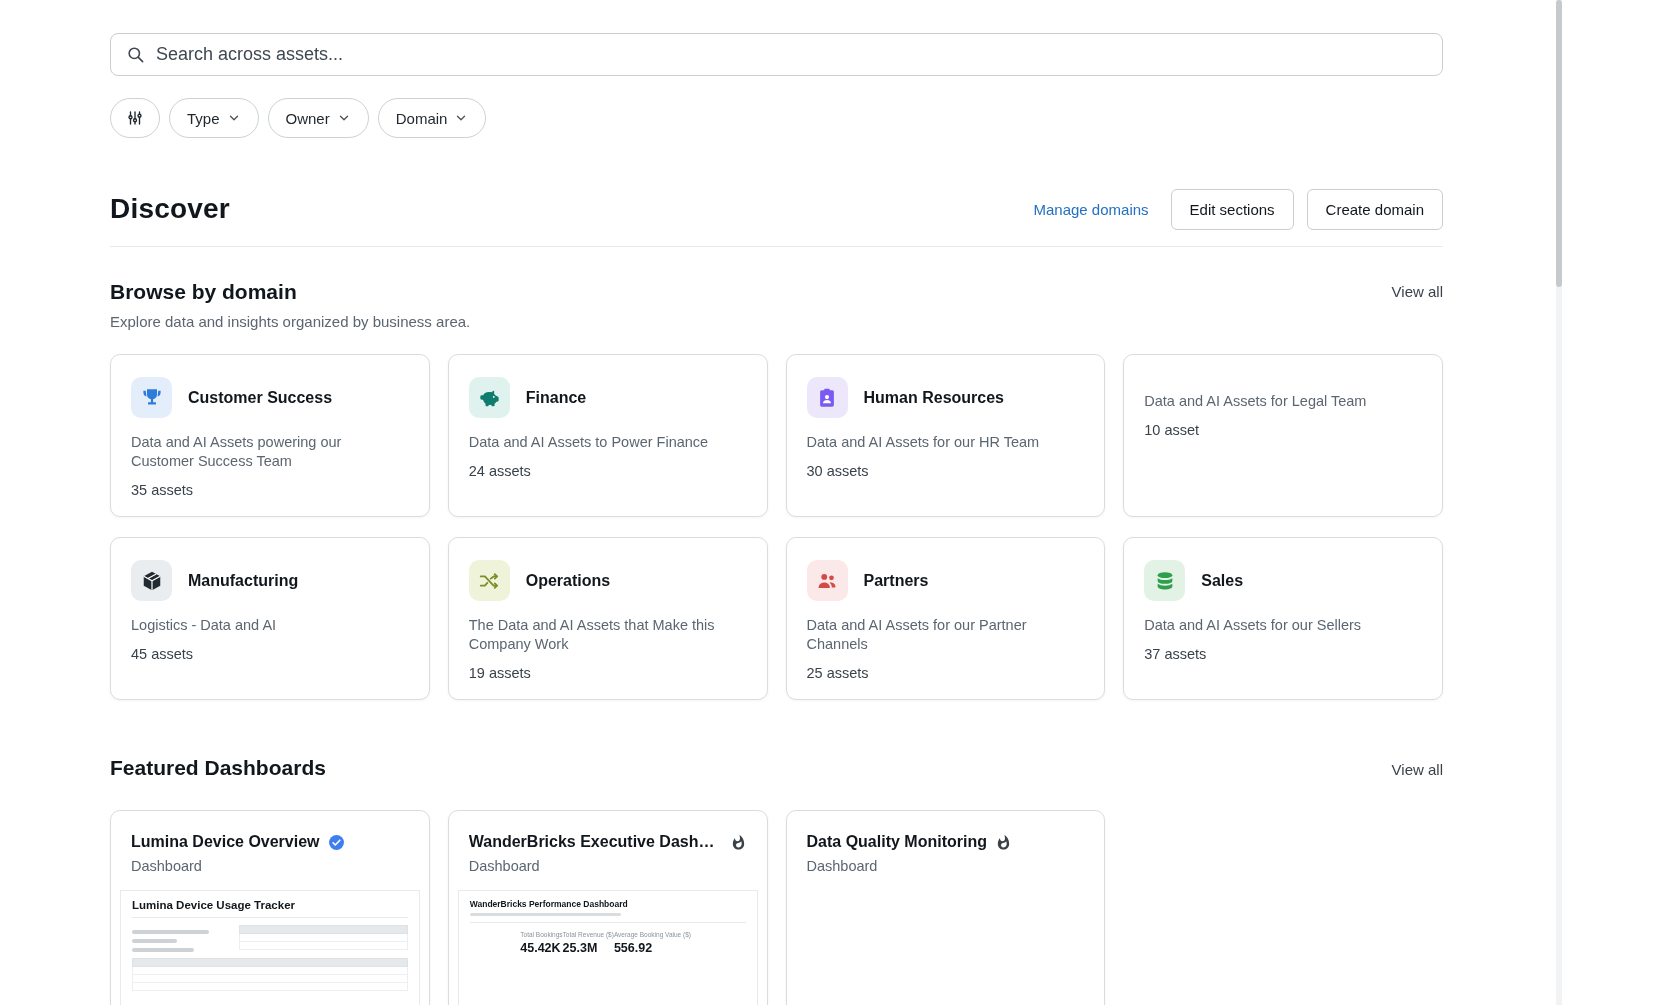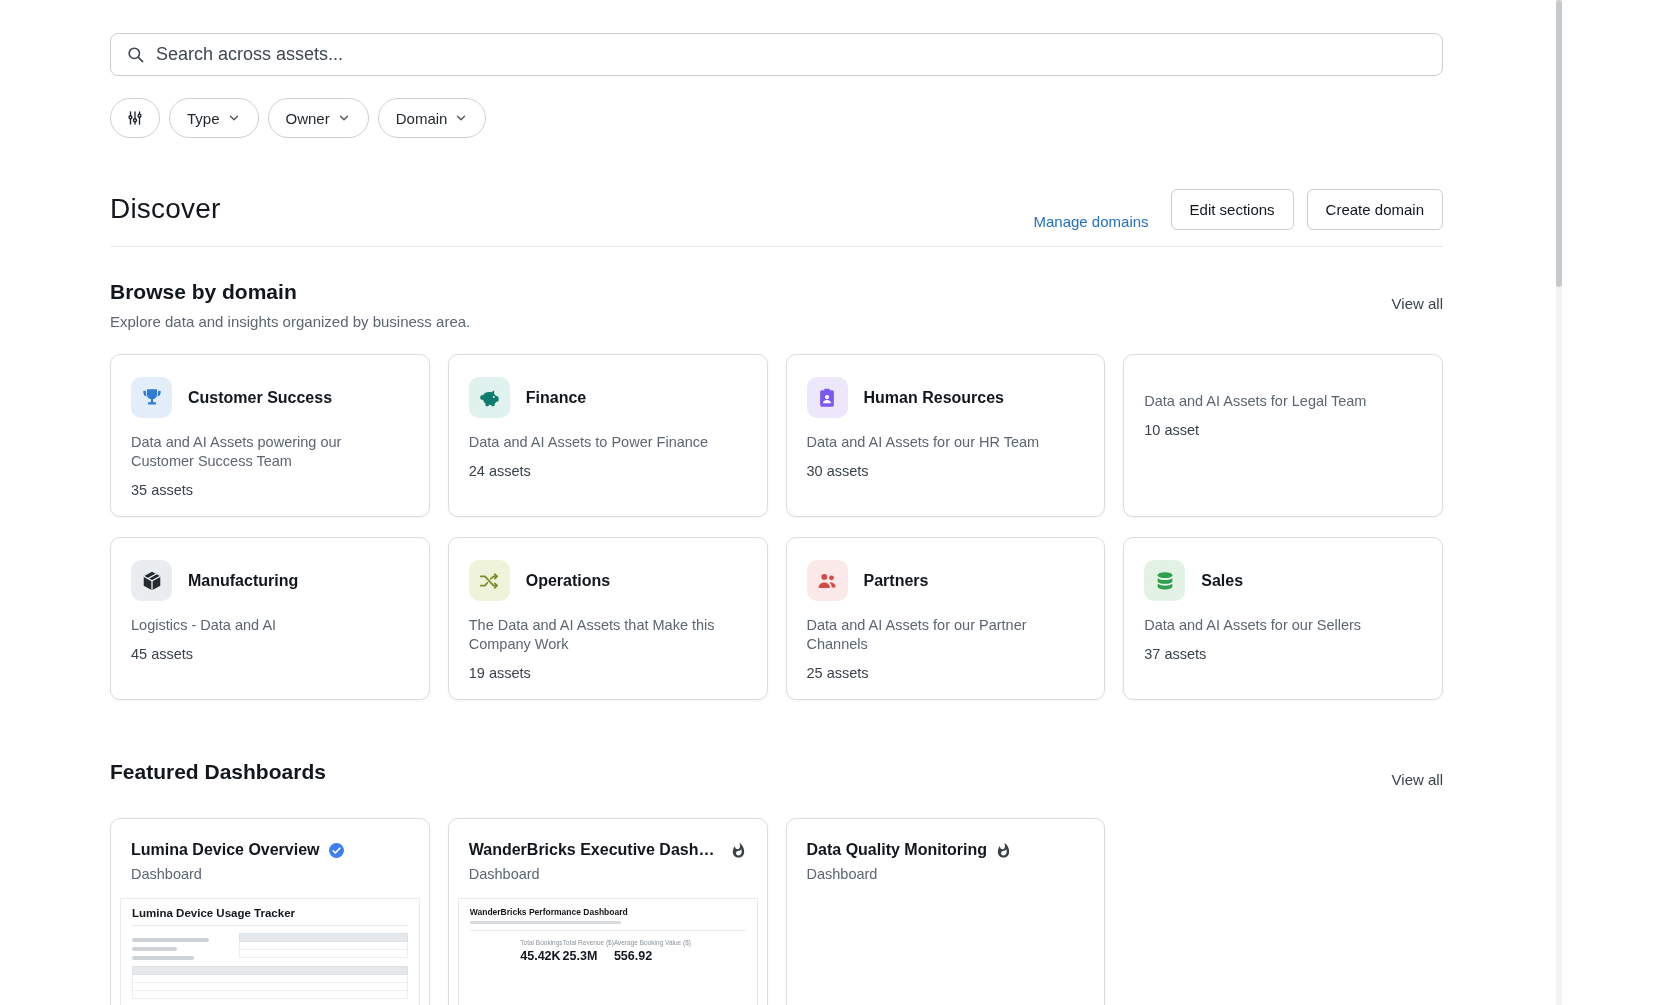--- a/index.html
+++ b/index.html
@@ -21,32 +21,32 @@
   .chip { height: 40px; border: 1px solid #ccd1d5; border-radius: 20px; background: #fff;
     display: inline-flex; align-items: center; gap: 7px; padding: 0 17px; font-size: 15px;
     color: #1f272d; font-family: inherit; cursor: pointer; }
   .chip .chev { display: flex; color: #49525b; }
   .chip .chev svg { width: 14px; height: 14px; }
   .icon-chip { width: 50px; padding: 0; justify-content: center; color: #1f272d; }
   .icon-chip svg { width: 18px; height: 18px; }
 
   
   .page-header { margin-top: 50px; display: flex; justify-content: space-between; align-items: center; height: 42px; }
-  .page-title { font-size: 28px; font-weight: 400; letter-spacing: .2px; }
-  .header-actions { display: flex; align-items: flex-end; gap: 13px; }
+  .page-title { font-size: 28px; font-weight: 700; letter-spacing: .2px; }
+  .header-actions { display: flex; align-items: center; gap: 13px; }
   .link { color: #2470c2; font-size: 15px; text-decoration: none; margin-right: 9px; cursor: pointer; }
   .btn { height: 41px; padding: 0 18px; border: 1px solid #c9ced3; border-radius: 6px;
     background: #fff; font-size: 15px; color: #11171c; font-family: inherit; cursor: pointer; }
   .divider { margin-top: 16px; border-top: 1px solid #e7e9eb; height: 0; }
 
   
   .section-head { margin-top: 33px; display: flex; justify-content: space-between; align-items: flex-start; }
   .section-title { font-size: 21px; font-weight: 700; }
   .section-sub { margin-top: 9px; font-size: 15px; color: #5b6671; }
-  .view-all { font-size: 15px; color: #39424b; text-decoration: none; cursor: pointer; margin-top: 15px; }
+  .view-all { font-size: 15px; color: #39424b; text-decoration: none; cursor: pointer; margin-top: 3px; }
 
   
   .grid { display: grid; grid-template-columns: repeat(4, 1fr); column-gap: 18px; row-gap: 20px; }
   #domain-grid { margin-top: 24px; }
   .domain-card { height: 163px; border: 1px solid #d9dde1; border-radius: 10px; background: #fff;
     padding: 22px 20px; box-shadow: 0 1px 3px rgba(27,31,36,.05); overflow: hidden; cursor: pointer; }
   .dc-head { display: flex; align-items: center; gap: 16px; }
   .tile { width: 41px; height: 41px; border-radius: 10px; display: flex; align-items: center;
     justify-content: center; flex: none; }
   .tile svg { width: 22px; height: 22px; }

